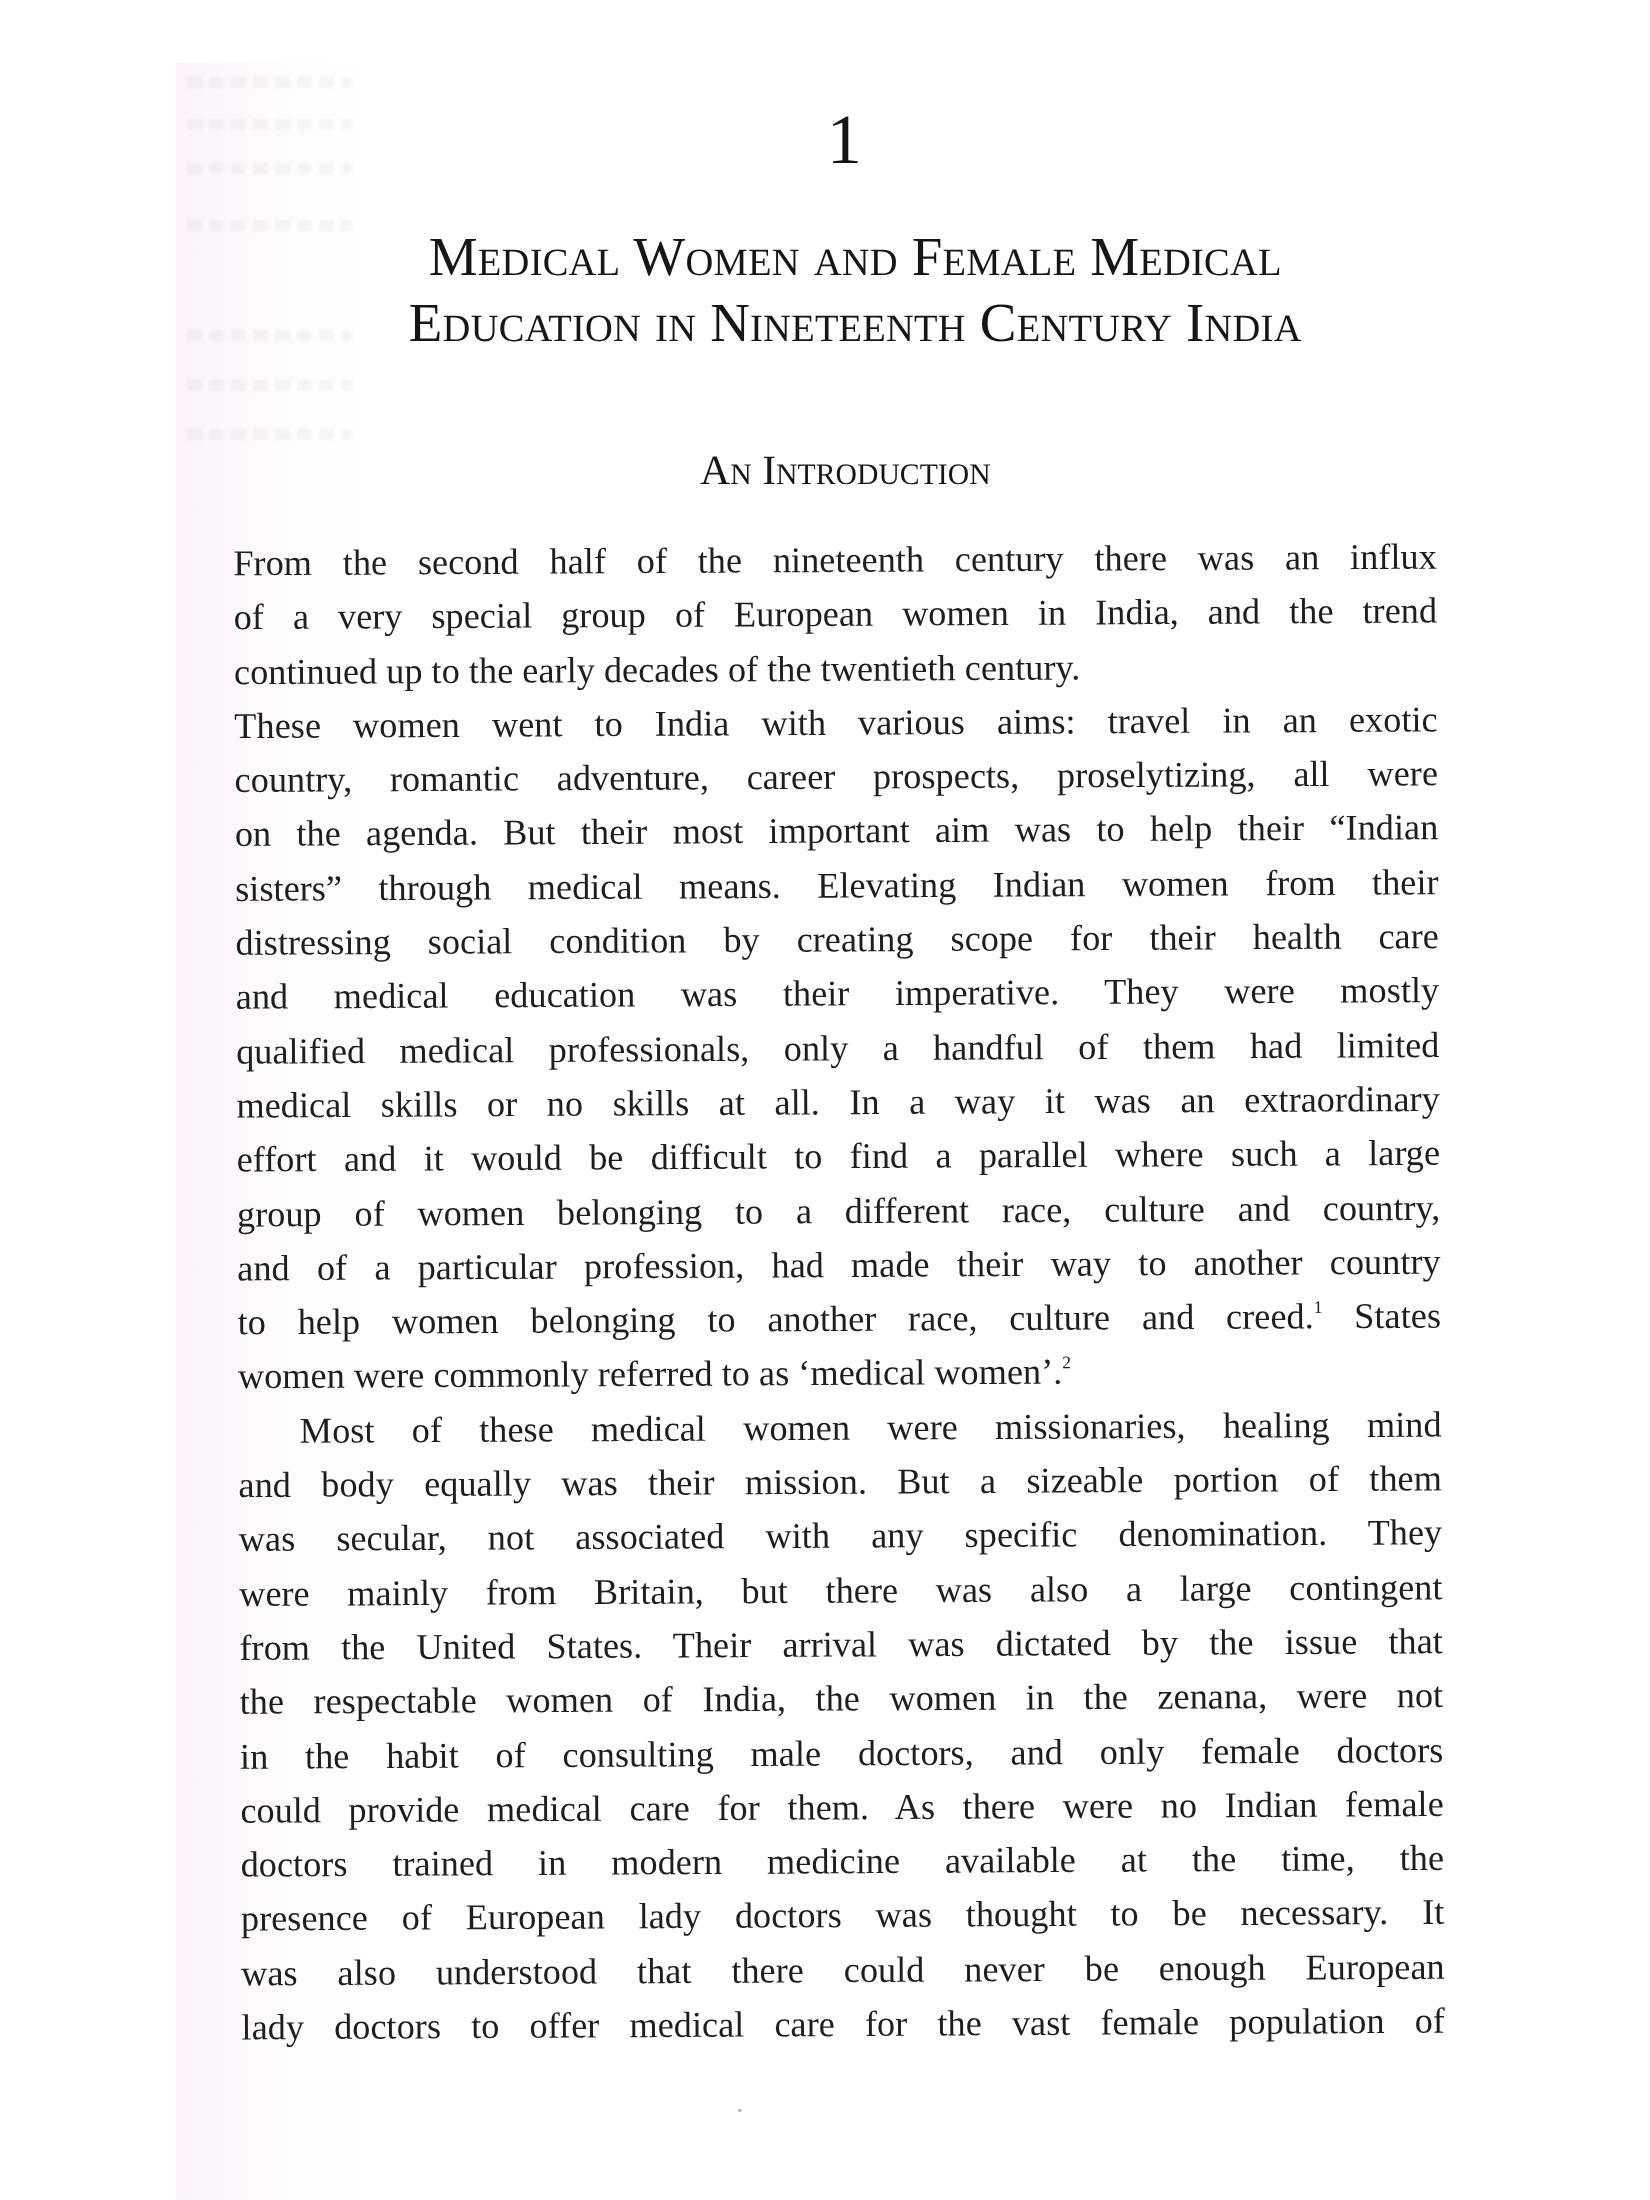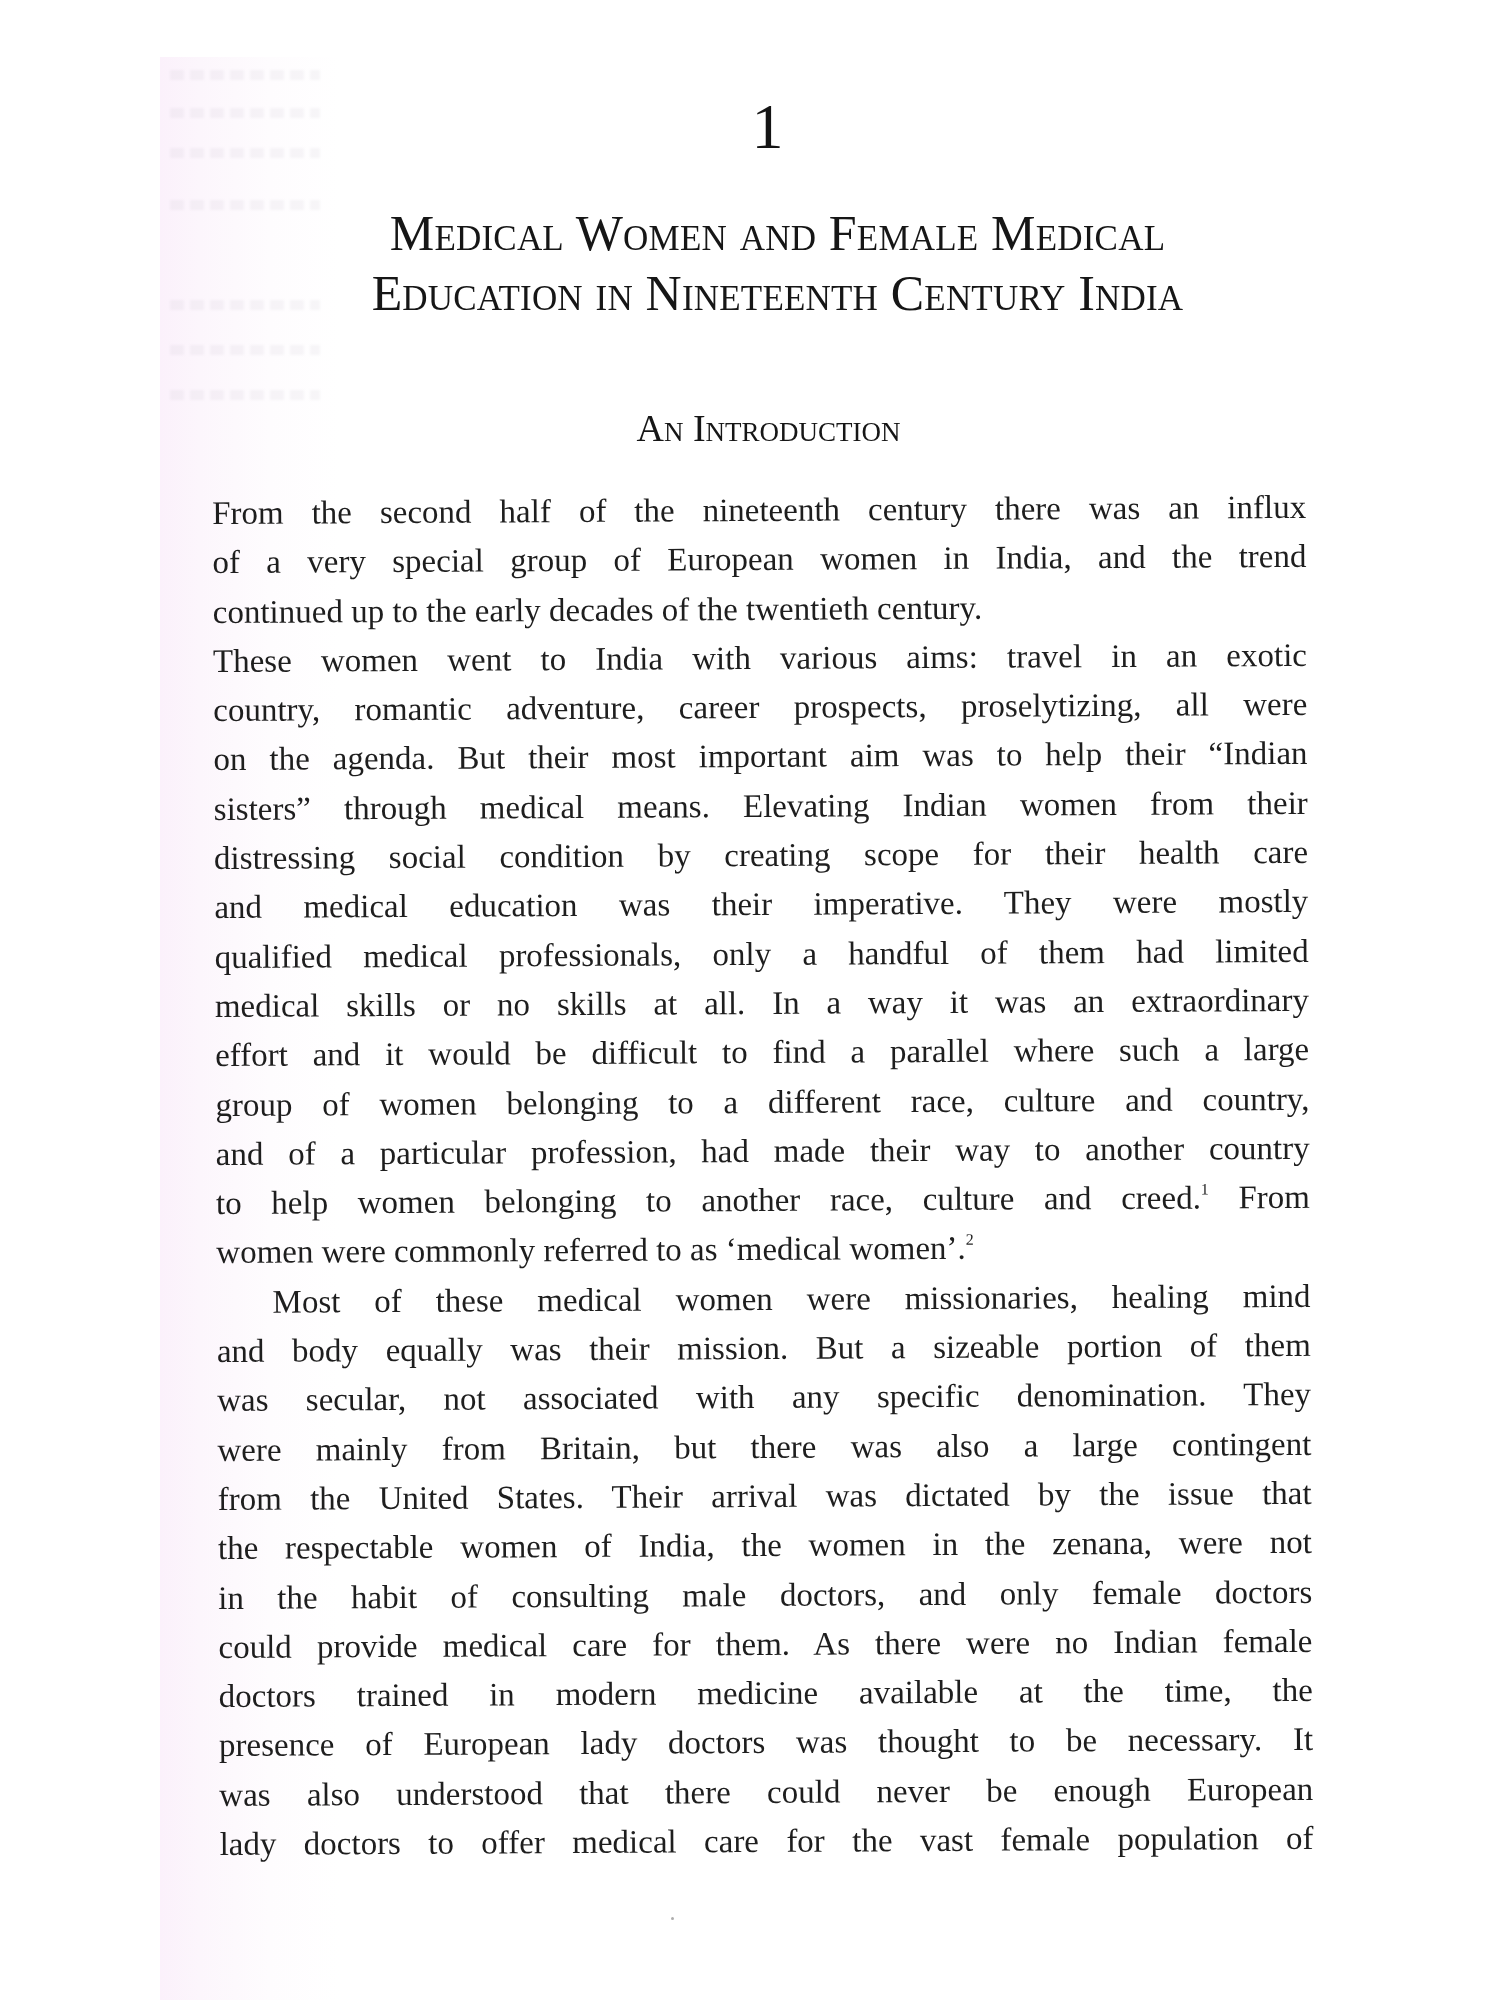--- a/index.html
+++ b/index.html
@@ -139,21 +139,21 @@
     <span class="line" style="word-spacing: 0.600586px;">country, romantic adventure, career prospects, proselytizing, all were</span>
     <span class="line" style="word-spacing: 0.350352px;">on the agenda. But their most important aim was to help their “Indian</span>
     <span class="line" style="word-spacing: 0.525513px;">sisters” through medical means. Elevating Indian women from their</span>
     <span class="line" style="word-spacing: 0.467136px;">distressing social condition by creating scope for their health care</span>
     <span class="line" style="word-spacing: 0.525528px;">and medical education was their imperative. They were mostly</span>
     <span class="line" style="word-spacing: 0.467136px;">qualified medical professionals, only a handful of them had limited</span>
     <span class="line" style="word-spacing: 0.323402px;">medical skills or no skills at all. In a way it was an extraordinary</span>
     <span class="line" style="word-spacing: 0.323392px;">effort and it would be difficult to find a parallel where such a large</span>
     <span class="line" style="word-spacing: 0.420422px;">group of women belonging to a different race, culture and country,</span>
     <span class="line" style="word-spacing: 0.382191px;">and of a particular profession, had made their way to another country</span>
-    <span class="line" style="word-spacing: 0.421985px;"><span>to help women belonging to another race, culture and creed.</span><sup>1</sup><span> From</span></span>
+    <span class="line" style="word-spacing: 0.421985px;"><span>to help women belonging to another race, culture and creed.</span><sup>1</sup><span> States</span></span>
     <span class="line last"><span>women were commonly referred to as ‘medical women’.</span><sup>2</sup></span>
   </div>
   <div>
     <span class="line indent" style="word-spacing: 0.387756px;">Most of these medical women were missionaries, healing mind</span>
     <span class="line" style="word-spacing: 0.282071px;">and body equally was their mission. But a sizeable portion of them</span>
     <span class="line" style="word-spacing: 0.387863px;">was secular, not associated with any specific denomination. They</span>
     <span class="line" style="word-spacing: 0.310278px;">were mainly from Britain, but there was also a large contingent</span>
     <span class="line" style="word-spacing: 0.282082px;">from the United States. Their arrival was dictated by the issue that</span>
     <span class="line" style="word-spacing: 0.282082px;">the respectable women of India, the women in the zenana, were not</span>
     <span class="line" style="word-spacing: 0.310278px;">in the habit of consulting male doctors, and only female doctors</span>

